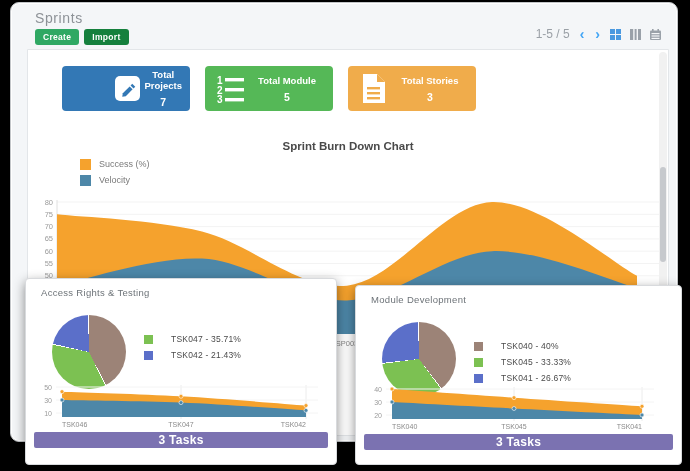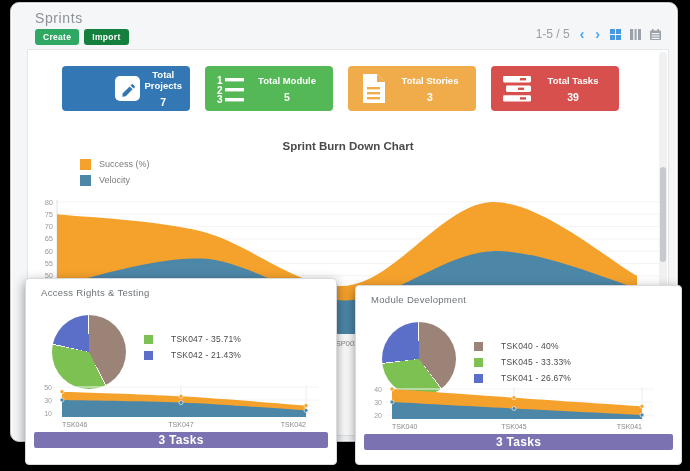--- a/index.html
+++ b/index.html
@@ -155,36 +155,20 @@
           <path d="M1 0 H15 L23 8 V29 H1 Z" fill="#fff"></path>
           <path d="M15 0 L23 8 H15 Z" fill="#f0ac4b"></path>
           <rect x="5" y="13" width="13" height="2.4" fill="#f0ac4b"></rect>
           <rect x="5" y="18" width="13" height="2.4" fill="#f0ac4b"></rect>
           <rect x="5" y="23" width="13" height="2.4" fill="#f0ac4b"></rect>
         </svg>
       </div>
       <div class="stat-text">
         <div class="stat-label">Total Stories</div>
         <div class="stat-value">3</div>
-      </div>
-    </div>
-    <div class="stat-card" style="left: 463px; background: rgb(215, 80, 77);">
-      <div class="stat-icon-wrap">
-        <svg width="28" height="26" viewBox="0 0 28 26">
-          <rect x="0" y="0" width="28" height="6.4" rx="1.4" fill="#fff"></rect>
-          <rect x="17" y="2" width="6" height="2.4" fill="#d7504d"></rect>
-          <rect x="3" y="9.6" width="25" height="6.4" rx="1.4" fill="#fff"></rect>
-          <rect x="15" y="11.6" width="6" height="2.4" fill="#d7504d"></rect>
-          <rect x="0" y="19.2" width="28" height="6.4" rx="1.4" fill="#fff"></rect>
-          <rect x="17" y="21.2" width="6" height="2.4" fill="#d7504d"></rect>
-        </svg>
-      </div>
-      <div class="stat-text">
-        <div class="stat-label">Total Tasks</div>
-        <div class="stat-value">39</div>
       </div>
     </div>
 
     <div class="bd-title">Sprint Burn Down Chart</div>
     <div class="bd-legend">
       <div class="bd-legend-row">
         <span class="swatch" style="background: rgb(245, 162, 45);"></span>
         <span class="bd-legend-label">Success (%)</span>
       </div>
       <div class="bd-legend-row">

